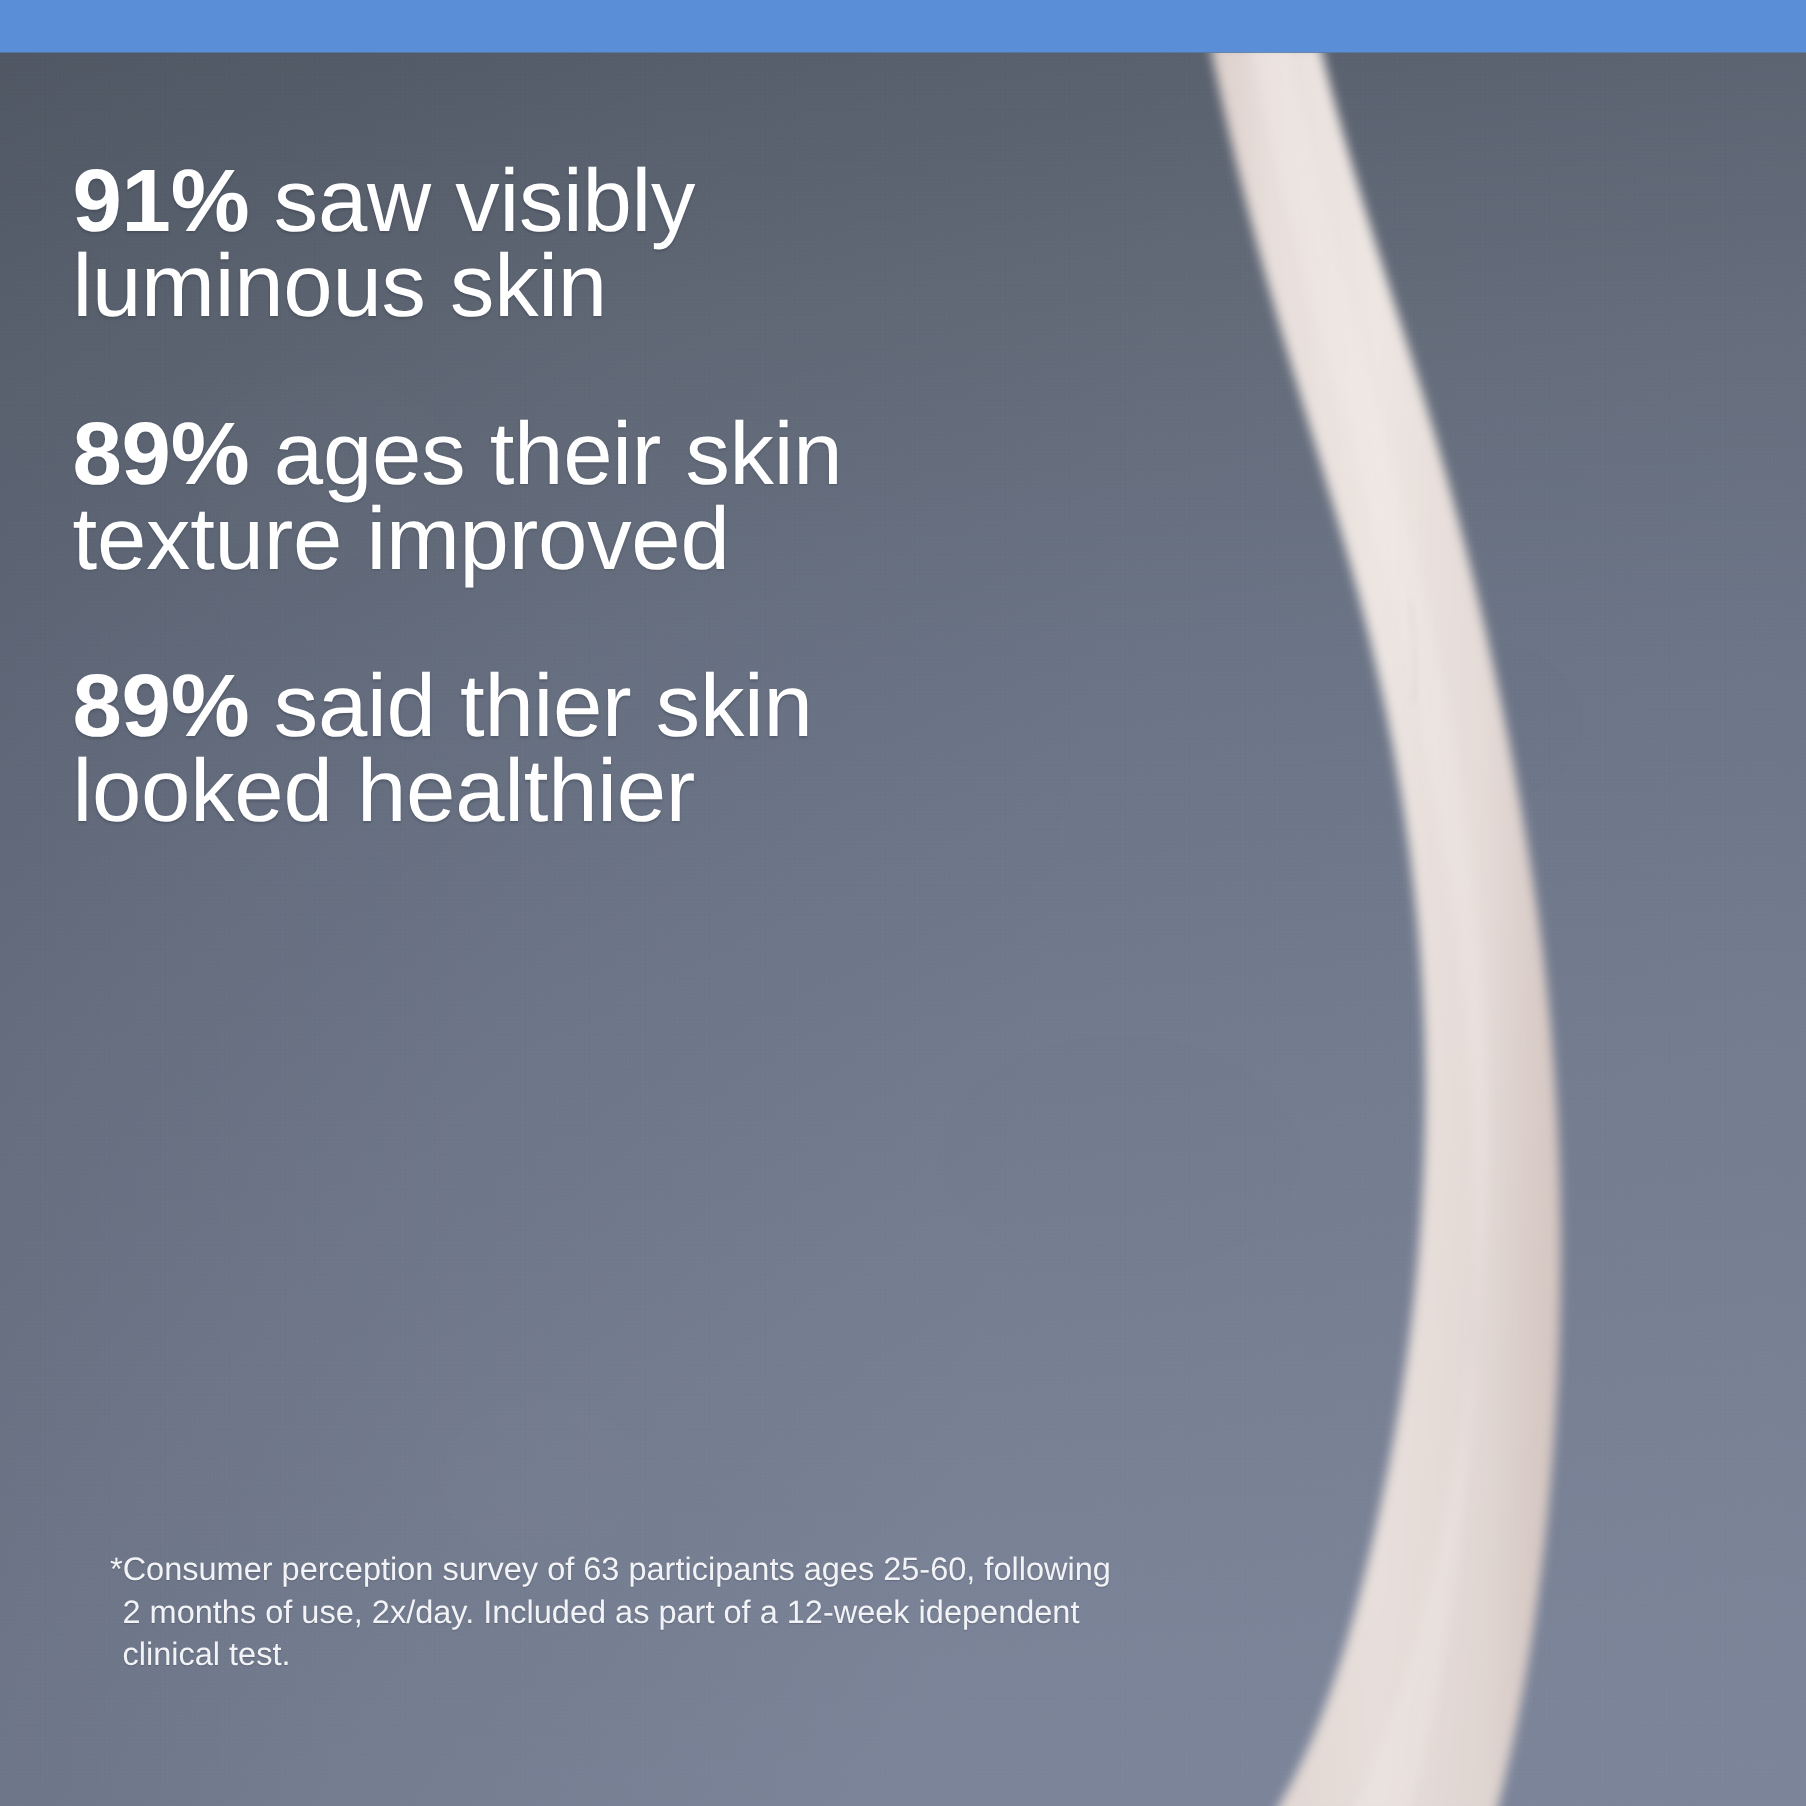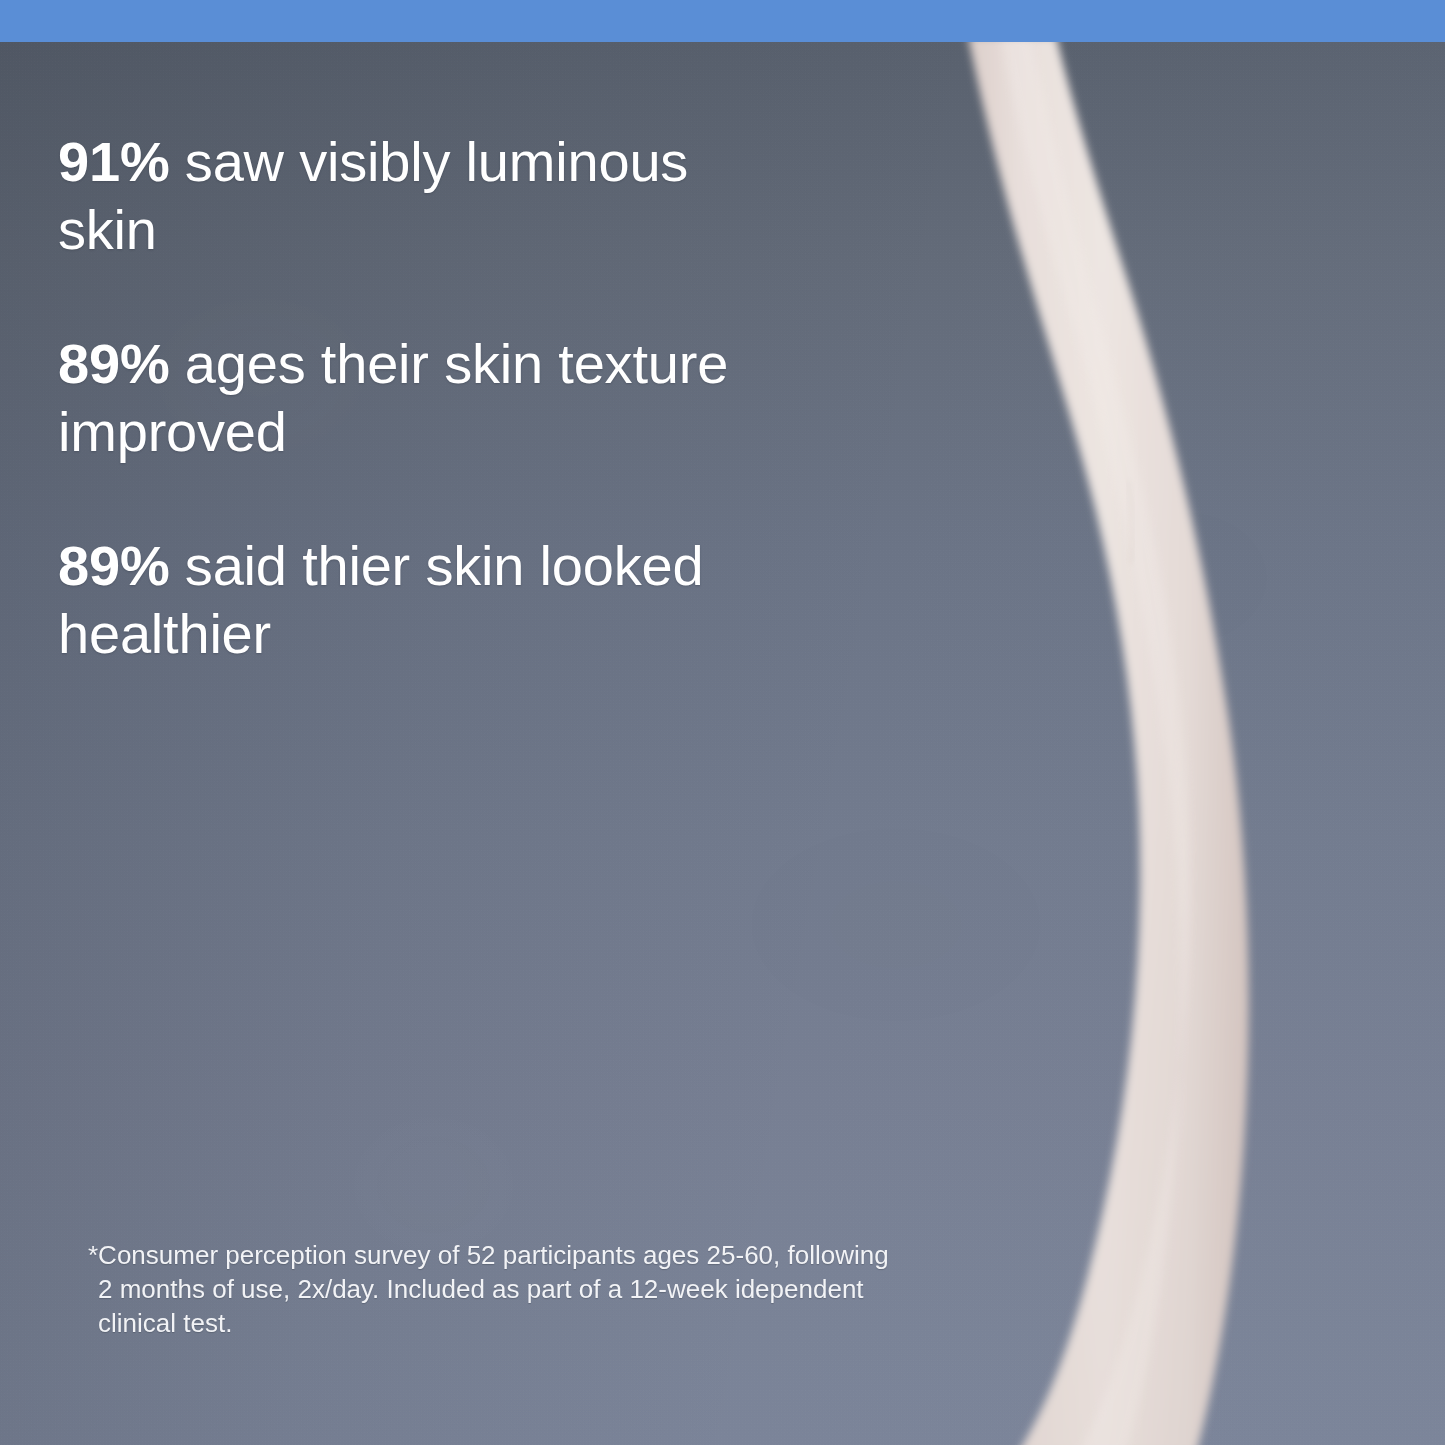--- a/index.html
+++ b/index.html
@@ -91,21 +91,21 @@
   
   .claims {
     position: absolute;
     top: 128px;
     left: 58px;
     width: 700px;
   }
   .claim {
     margin: 0 0 66px 0;
     color: #ffffff;
-    font-size: 56px;
+    font-size: 71px;
     line-height: 68px;
     font-weight: 300;
     letter-spacing: -0.2px;
     text-shadow: 0 1px 2px rgba(40,46,58,0.30);
   }
   .claim:last-child { margin-bottom: 0; margin-top: 28px; }
   .claim .pct {
     font-weight: 700;
   }
   .claim .rest {
@@ -221,15 +221,15 @@
     <p class="claim">
       <span class="pct">89%</span><span class="rest"> ages their skin texture improved</span>
     </p>
 
     <p class="claim">
       <span class="pct">89%</span><span class="rest"> said thier skin looked healthier</span>
     </p>
 
   </div>
 
-  <div class="footnote">*Consumer perception survey of 52 participants ages 25-60, following 2 months of use, 2x/day. Included as part of a 12-week idependent clinical test.</div>
+  <div class="footnote">*Consumer perception survey of 63 participants ages 25-60, following 2 months of use, 2x/day. Included as part of a 12-week idependent clinical test.</div>
 
 </div>
 
 </body></html>

